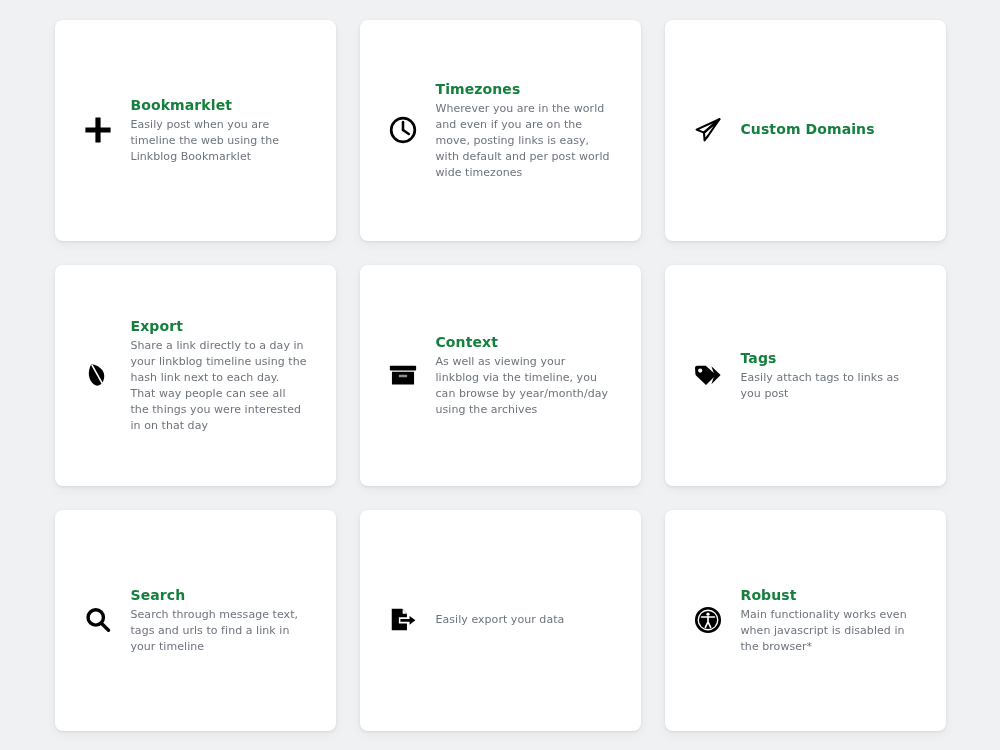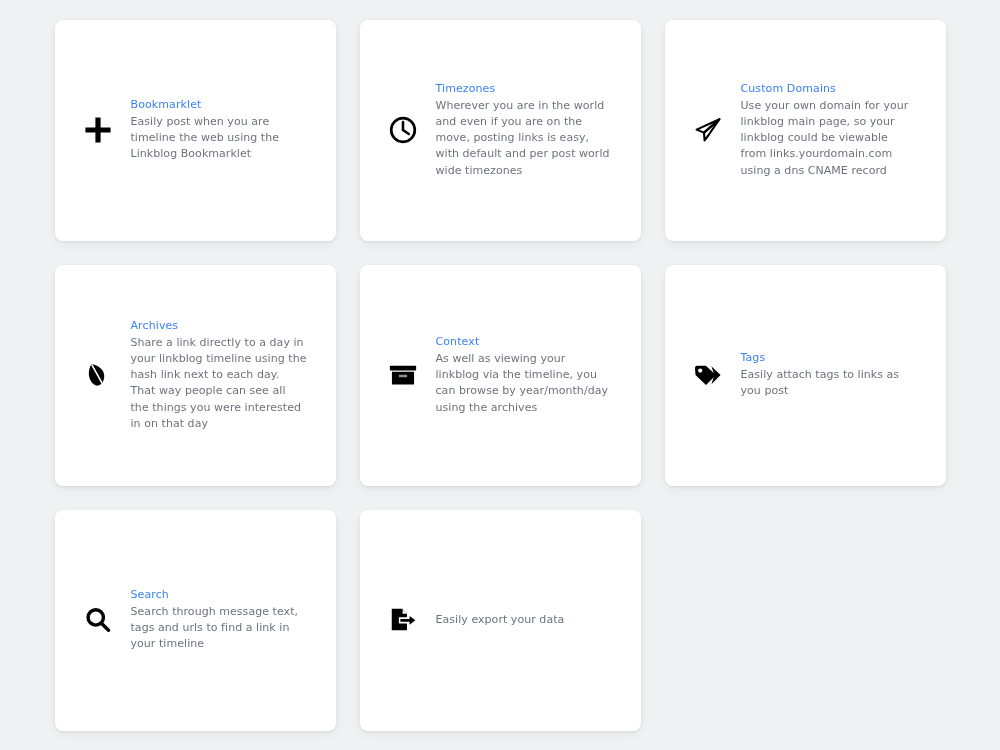--- a/index.html
+++ b/index.html
@@ -50,23 +50,23 @@
     margin-right: 12px;
   }
   .card-icon svg { display: block; }
 
   .card-text {
     flex: 1 1 auto;
     min-width: 0;
   }
 
   .card-title {
-    font-size: 11px;
-    font-weight: 400;
-    color: #3b82f6;
+    font-size: 14px;
+    font-weight: 700;
+    color: #15803d;
     letter-spacing: 0.1px;
     line-height: 1.45;
     margin-bottom: 1px;
     white-space: nowrap;
   }
 
   .card-desc {
     font-size: 11px;
     font-weight: 400;
     color: #6d737d;
@@ -110,33 +110,32 @@
     <span class="card-icon">
       <svg width="32" height="32" viewBox="0 0 32 32" aria-hidden="true">
         <g fill="none" stroke="currentColor" stroke-width="2.1" stroke-linejoin="round" stroke-linecap="round">
           <path d="M27.4 5.2 L4.6 15.6 L12.0 18.6 Z"></path>
           <path d="M27.4 5.2 L12.0 18.6 L12.6 26.4 L16.3 21.5 Z"></path>
         </g>
       </svg>
     </span>
     <div class="card-text">
       <div class="card-title">Custom Domains</div>
-      <div class="card-desc">Use your own domain for your linkblog main page, so your linkblog could be viewable from links.yourdomain.com using a dns CNAME record</div>
     </div>
   </div>
 
   <div class="feature-card">
     <span class="card-icon">
       <svg width="30" height="30" viewBox="0 0 32 32" aria-hidden="true">
         <path d="M9.0 4.2 C19.6 6.0 25.6 14.2 21.4 23.0 C19.4 27.2 15.0 28.6 11.8 26.2 C5.6 21.5 4.4 12.0 9.0 4.2 Z" fill="currentColor"></path>
         <path d="M9.6 5.4 L22.0 27.6" fill="none" stroke="#ffffff" stroke-width="1.7" stroke-linecap="round"></path>
       </svg>
     </span>
     <div class="card-text">
-      <div class="card-title">Archives</div>
+      <div class="card-title">Export</div>
       <div class="card-desc">Share a link directly to a day in your linkblog timeline using the hash link next to each day. That way people can see all the things you were interested in on that day</div>
     </div>
   </div>
 
   <div class="feature-card">
     <span class="card-icon">
       <svg width="30" height="30" viewBox="0 0 32 32" aria-hidden="true">
         <rect x="2.0" y="6.2" width="28" height="5.0" rx="0.8" fill="currentColor"></rect>
         <path d="M4.2 12.6 h23.6 v12.6 a0.9 0.9 0 0 1 -0.9 0.9 H5.1 a0.9 0.9 0 0 1 -0.9 -0.9 Z" fill="currentColor"></path>
         <rect x="11.6" y="15.8" width="8.8" height="2.6" rx="0.6" fill="#8e8e8e"></rect>
@@ -182,14 +181,29 @@
         <path d="M15.6 4.4 v4.8 h4.8 Z" fill="#ffffff"></path>
         <path d="M13.2 16.3 h12.0" fill="none" stroke="currentColor" stroke-width="3.0" stroke-linecap="butt"></path>
         <path d="M23.0 11.6 L29.2 16.3 L23.0 21.0 Z" fill="currentColor"></path>
       </svg>
     </span>
     <div class="card-text">
       <div class="card-desc">Easily export your data</div>
     </div>
   </div>
 
+  <div class="feature-card">
+    <span class="card-icon">
+      <svg width="28" height="28" viewBox="0 0 32 32" aria-hidden="true">
+        <circle cx="16" cy="16" r="13.4" fill="none" stroke="currentColor" stroke-width="3.0"></circle>
+        <circle cx="16" cy="16" r="10.4" fill="currentColor"></circle>
+        <circle cx="16" cy="9.4" r="1.85" fill="#ffffff"></circle>
+        <path d="M8.6 12.6 h14.8" fill="none" stroke="#ffffff" stroke-width="1.9" stroke-linecap="round"></path>
+        <path d="M16 12.4 v5.6 l-3.0 6.4 M16 18.0 l3.0 6.4" fill="none" stroke="#ffffff" stroke-width="1.9" stroke-linecap="round"></path>
+      </svg>
+    </span>
+    <div class="card-text">
+      <div class="card-title">Robust</div>
+      <div class="card-desc">Main functionality works even when javascript is disabled in the browser*</div>
+    </div>
+  </div>
 
 </div>
 
 </body></html>

